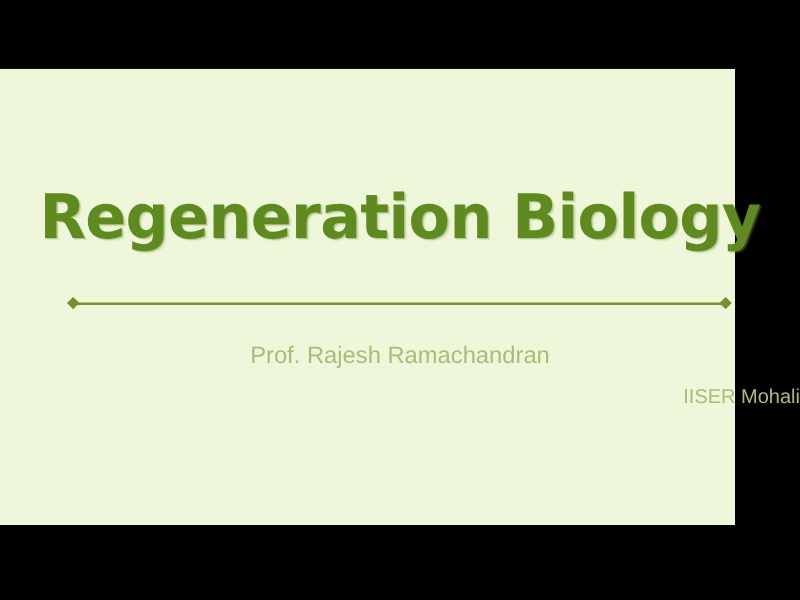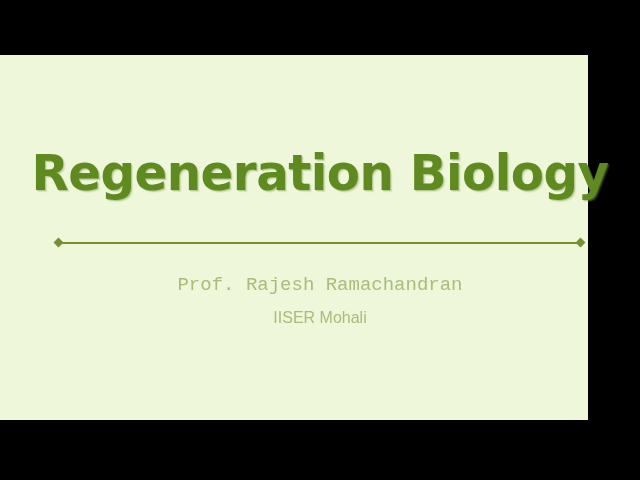--- a/index.html
+++ b/index.html
@@ -95,28 +95,27 @@
   .presenter {
     position: absolute;
     left: 0;
     top: 218px;
     width: 640px;
     text-align: center;
     font-size: 19px;
     line-height: 24px;
     color: #a9bd79;
     white-space: nowrap;
-    font-family: Liberation Mono, monospace;
   }
   .affiliation {
     position: absolute;
     left: 0;
     top: 252px;
     width: 640px;
-    text-align: center;
+    text-align: right;
     font-size: 16px;
     line-height: 21px;
     color: #a9bd79;
     white-space: nowrap;
   }
 </style>
 </head>
 <body>
 
 <div class="video-frame">

